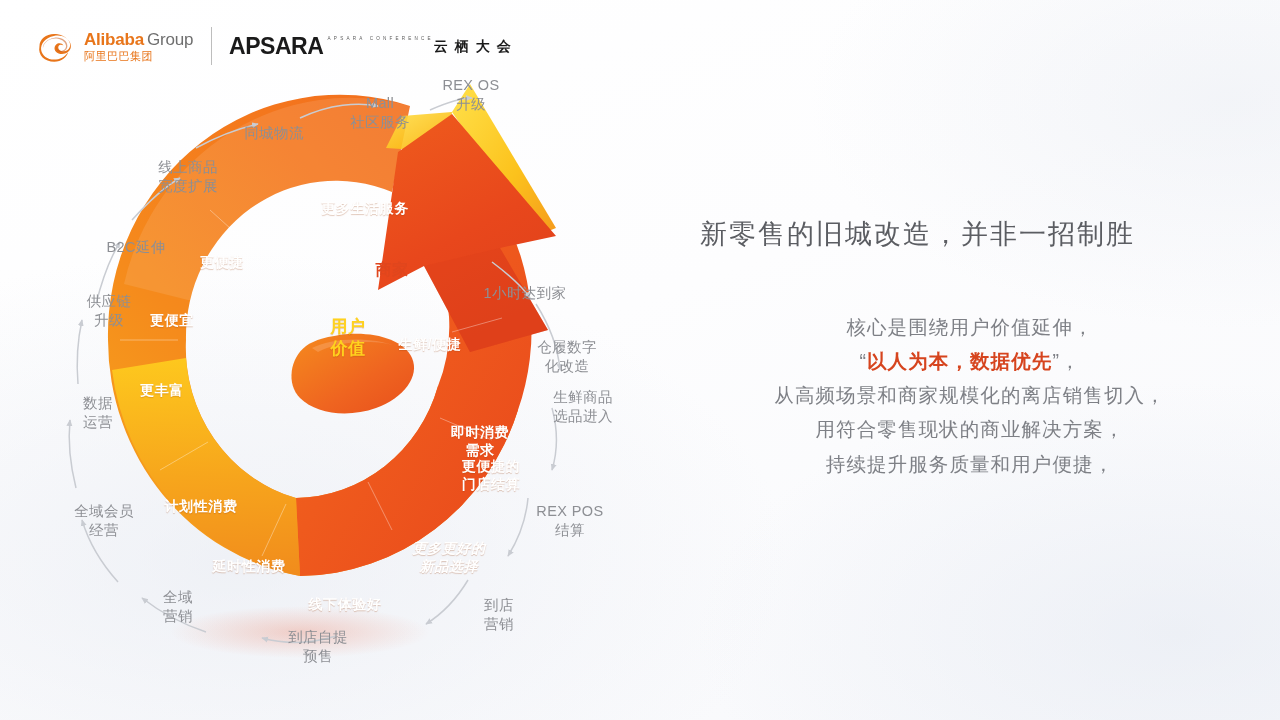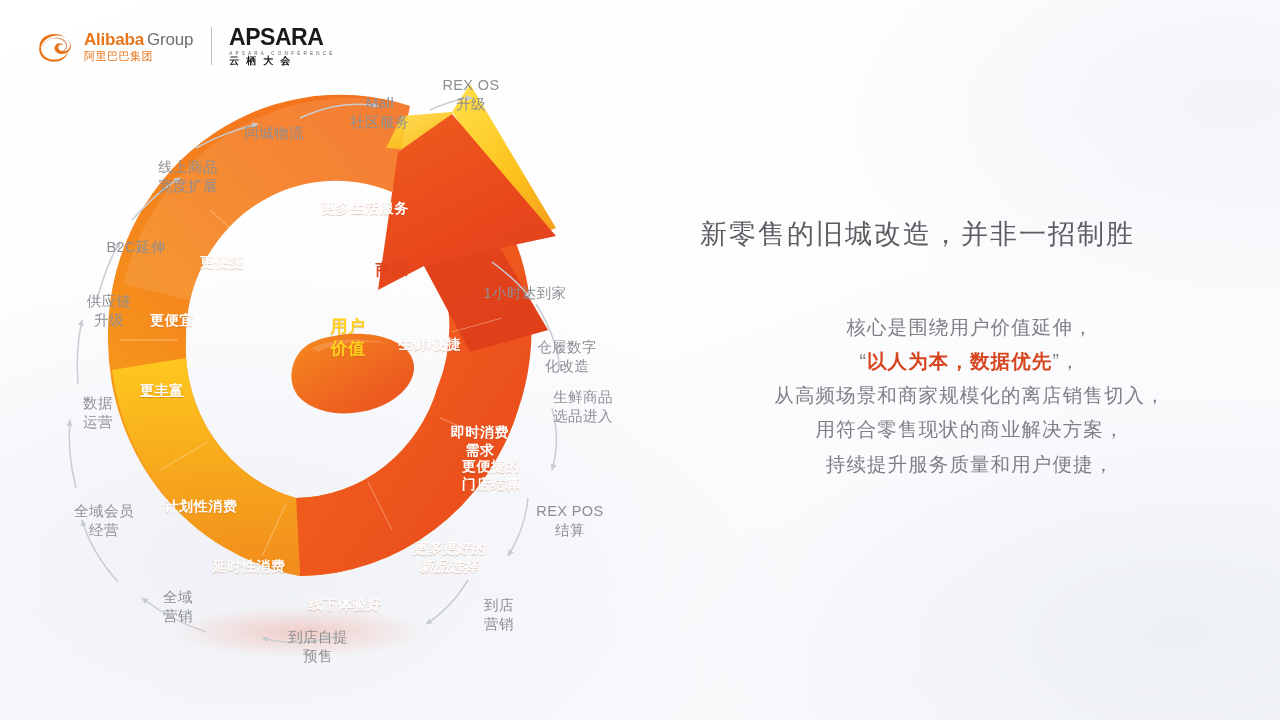--- a/index.html
+++ b/index.html
@@ -73,44 +73,44 @@
     transform: scaleY(1.05);
   }
   .logo-divider {
     width: 1px;
     height: 38px;
     background: #bdbdbd;
     margin: 0 17px 0 18px;
   }
   .logo-apsara {
     display: flex;
-    flex-direction: column;
+    flex-direction: row;
     line-height: 1;
   }
   .aps-en {
     font-size: 24px;
     font-weight: bold;
     color: #1a1a1a;
     letter-spacing: -0.5px;
     font-family: "Liberation Sans Narrow", "Liberation Sans", sans-serif;
     transform: scaleX(0.96);
     transform-origin: left center;
   }
   .aps-sub {
     font-size: 4.6px;
     color: #5c5c5c;
     letter-spacing: 3.2px;
     margin-top: 3px;
   }
   .aps-cn {
-    font-size: 10px;
+    font-size: 14px;
     color: #1a1a1a;
     letter-spacing: 7px;
+    margin-top: 5px;
     font-weight: bold;
-    font-family: Liberation Mono, monospace;
   }
 
   
   #diagram {
     position: absolute;
     left: 0;
     top: 40px;
     width: 660px;
     height: 670px;
   }
@@ -398,21 +398,21 @@
       <defs>
         <marker id="arwHead" viewBox="0 0 10 10" refX="8" refY="5" markerWidth="5" markerHeight="5" orient="auto-start-reverse">
           <path d="M 0 1 L 9 5 L 0 9 z" fill="#c9ccd2"></path>
         </marker>
       </defs>
     </svg>
 
     <div class="inner-label" style="left:300px; top:160px; width:130px;">更多生活服务</div>
     <div class="inner-label" style="left:186px; top:214px; width:72px;">更便捷</div>
     <div class="inner-label" style="left:136px; top:272px; width:72px;">更便宜</div>
-    <div class="inner-label" style="left:126px; top:342px; width:72px;text-decoration:underline;">更丰富</div>
+    <div class="inner-label" style="left:126px; top:342px; width:72px;">更丰富</div>
     <div class="inner-label" style="left:148px; top:458px; width:106px;">计划性消费</div>
     <div class="inner-label" style="left:196px; top:518px; width:106px;">延时性消费</div>
     <div class="inner-label" style="left:292px; top:556px; width:106px;">线下体验好</div>
     <div class="inner-label" style="left:400px; top:500px; width:98px;font-style:italic;">更多更好的
 新品选择</div>
     <div class="inner-label" style="left:446px; top:418px; width:90px;">更便捷的
 门店结算</div>
     <div class="inner-label" style="left:440px; top:338px; width:80px;margin-top:46px;">即时消费
 需求</div>
     <div class="inner-label" style="left:380px; top:296px; width:100px;">生鲜/便捷</div>

